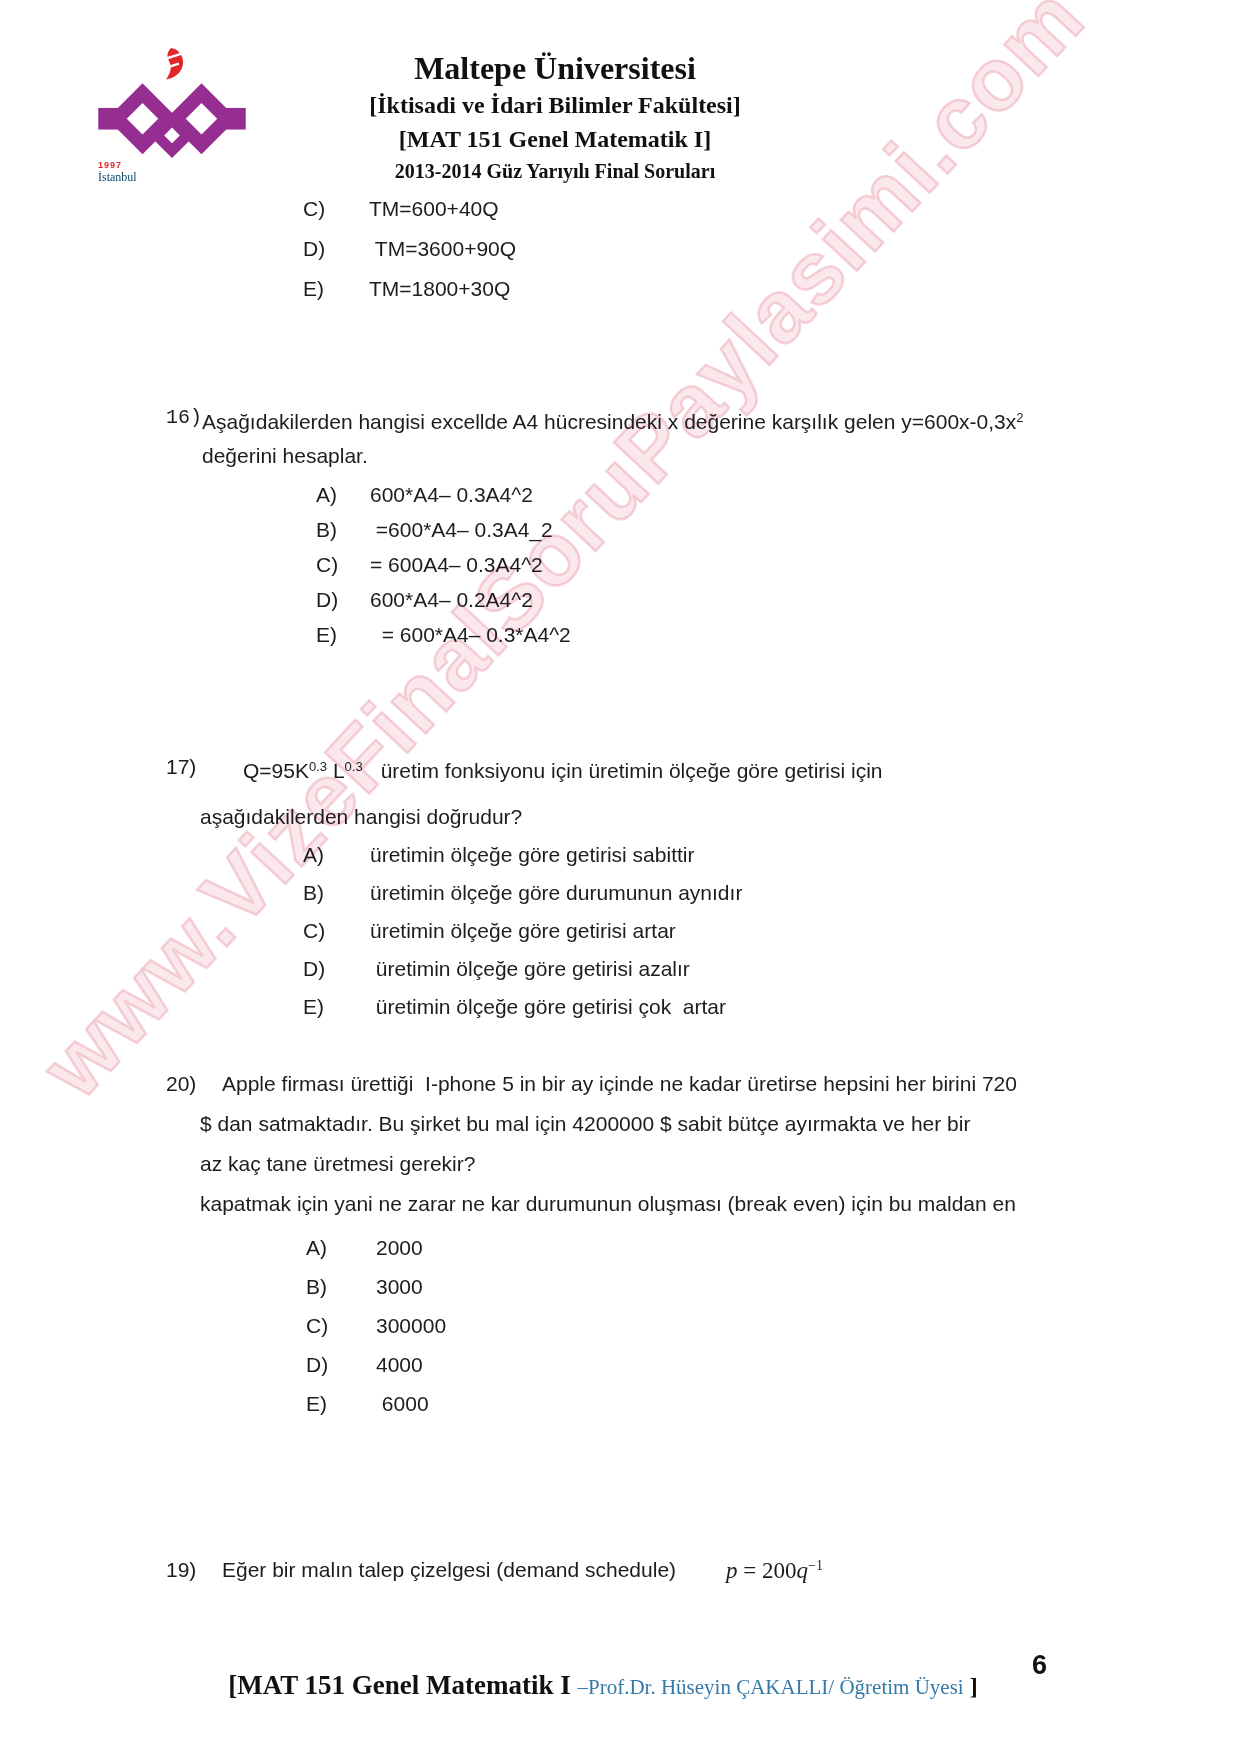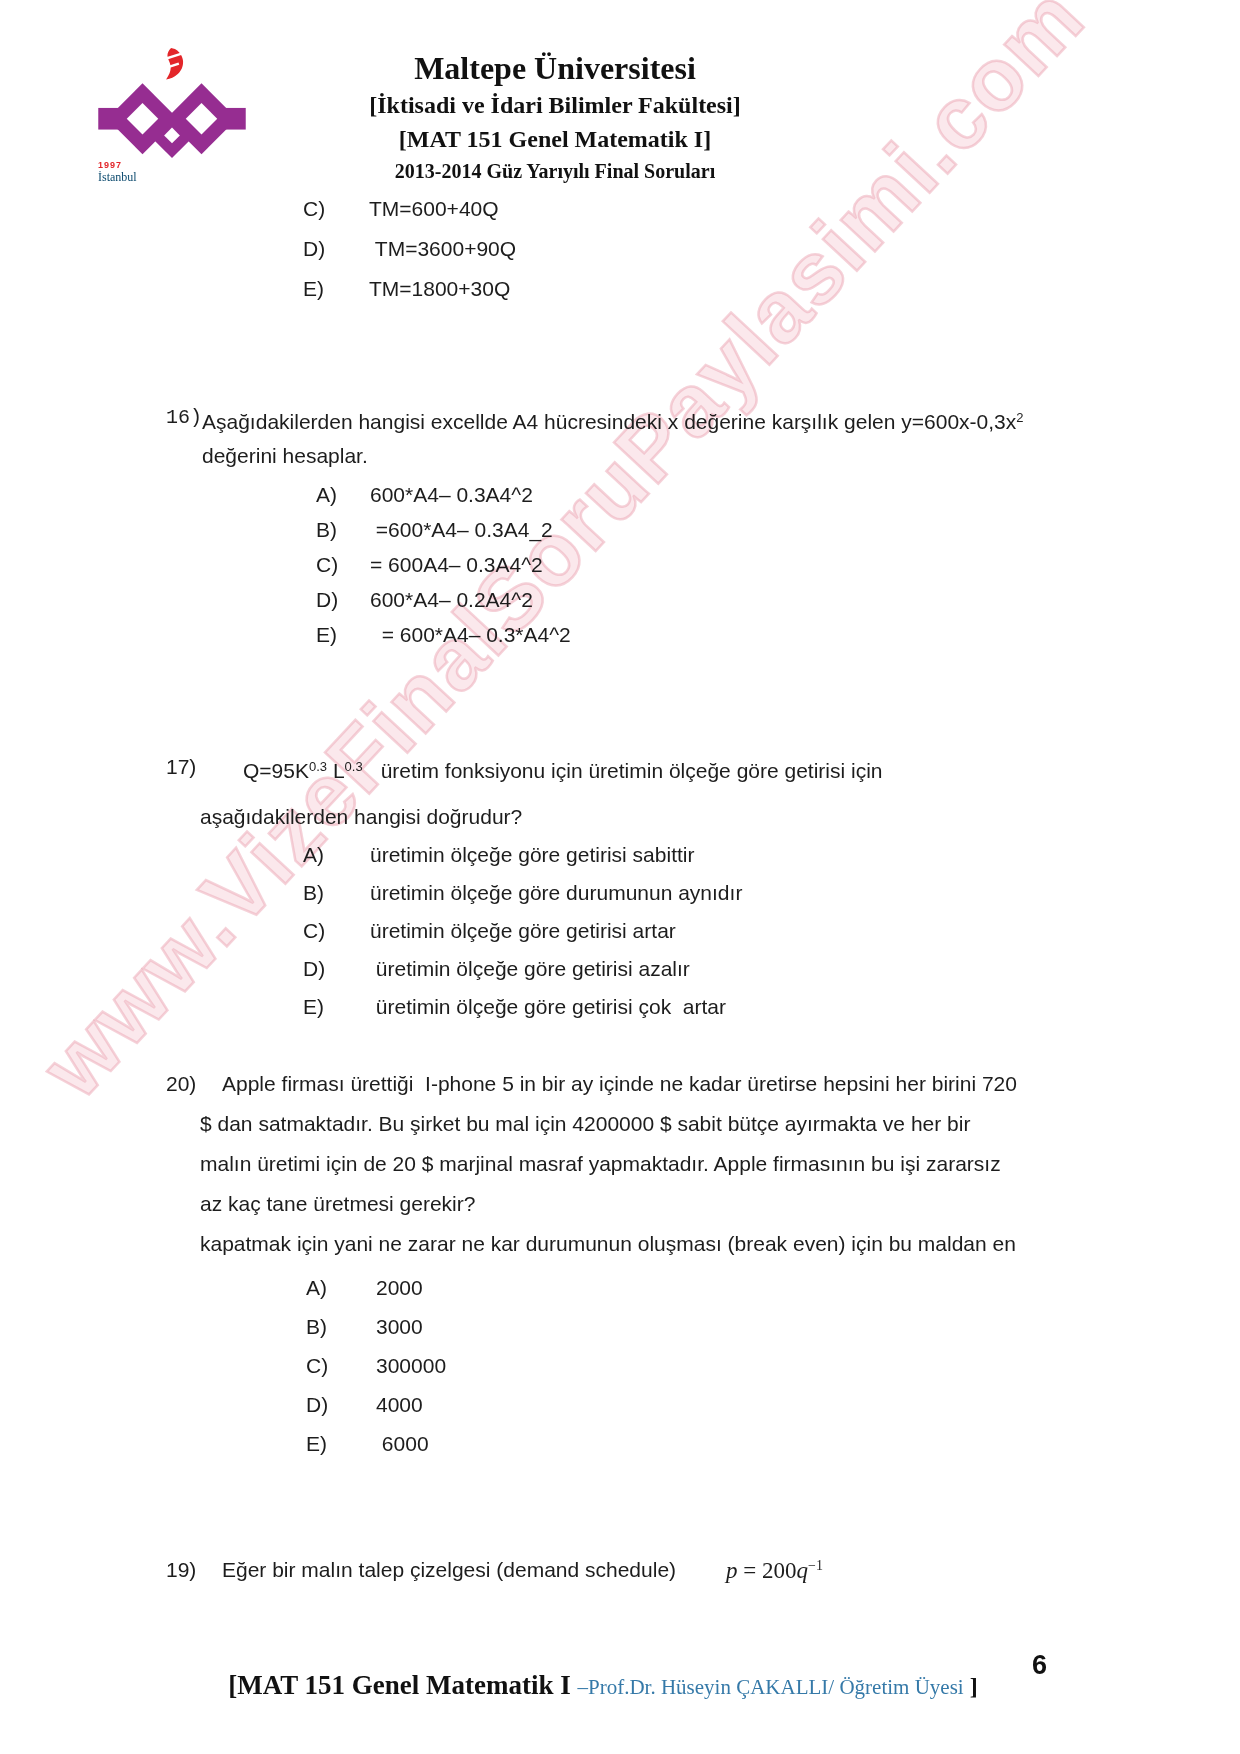--- a/index.html
+++ b/index.html
@@ -192,21 +192,20 @@
       </div>
     </div>
   </div>
 
   <div class="layer q" id="q18">
     <div class="stem-row">
       <span class="qnum">20)</span>
       <span class="opt-text">Apple firması ürettiği  I-phone 5 in bir ay içinde ne kadar üretirse hepsini her birini 720</span>
     </div>
     <div class="stem-line">$ dan satmaktadır. Bu şirket bu mal için 4200000 $ sabit bütçe ayırmakta ve her bir</div>
-    <div class="stem-line">malın üretimi için de 20 $ marjinal masraf yapmaktadır. Apple firmasının bu işi zararsız</div>
     <div class="stem-line">az kaç tane üretmesi gerekir?</div>
     <div class="stem-line">kapatmak için yani ne zarar ne kar durumunun oluşması (break even) için bu maldan en</div>
     <div class="options">
       <div class="opt-row">
         <span class="opt-letter">A)</span>
         <span class="opt-text">2000</span>
       </div>
       <div class="opt-row">
         <span class="opt-letter">B)</span>
         <span class="opt-text">3000</span>

